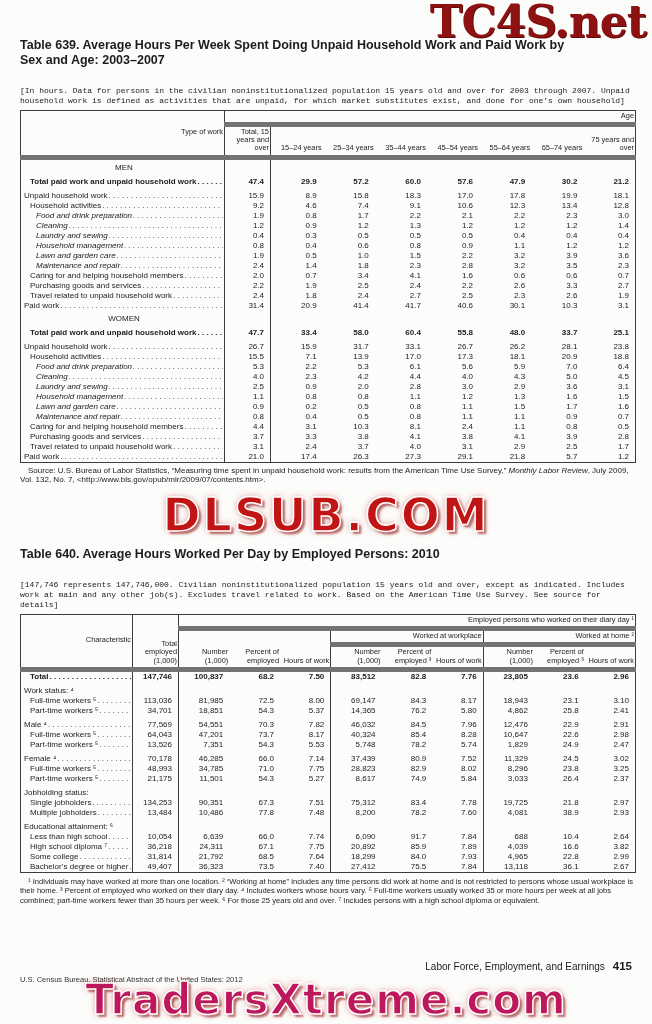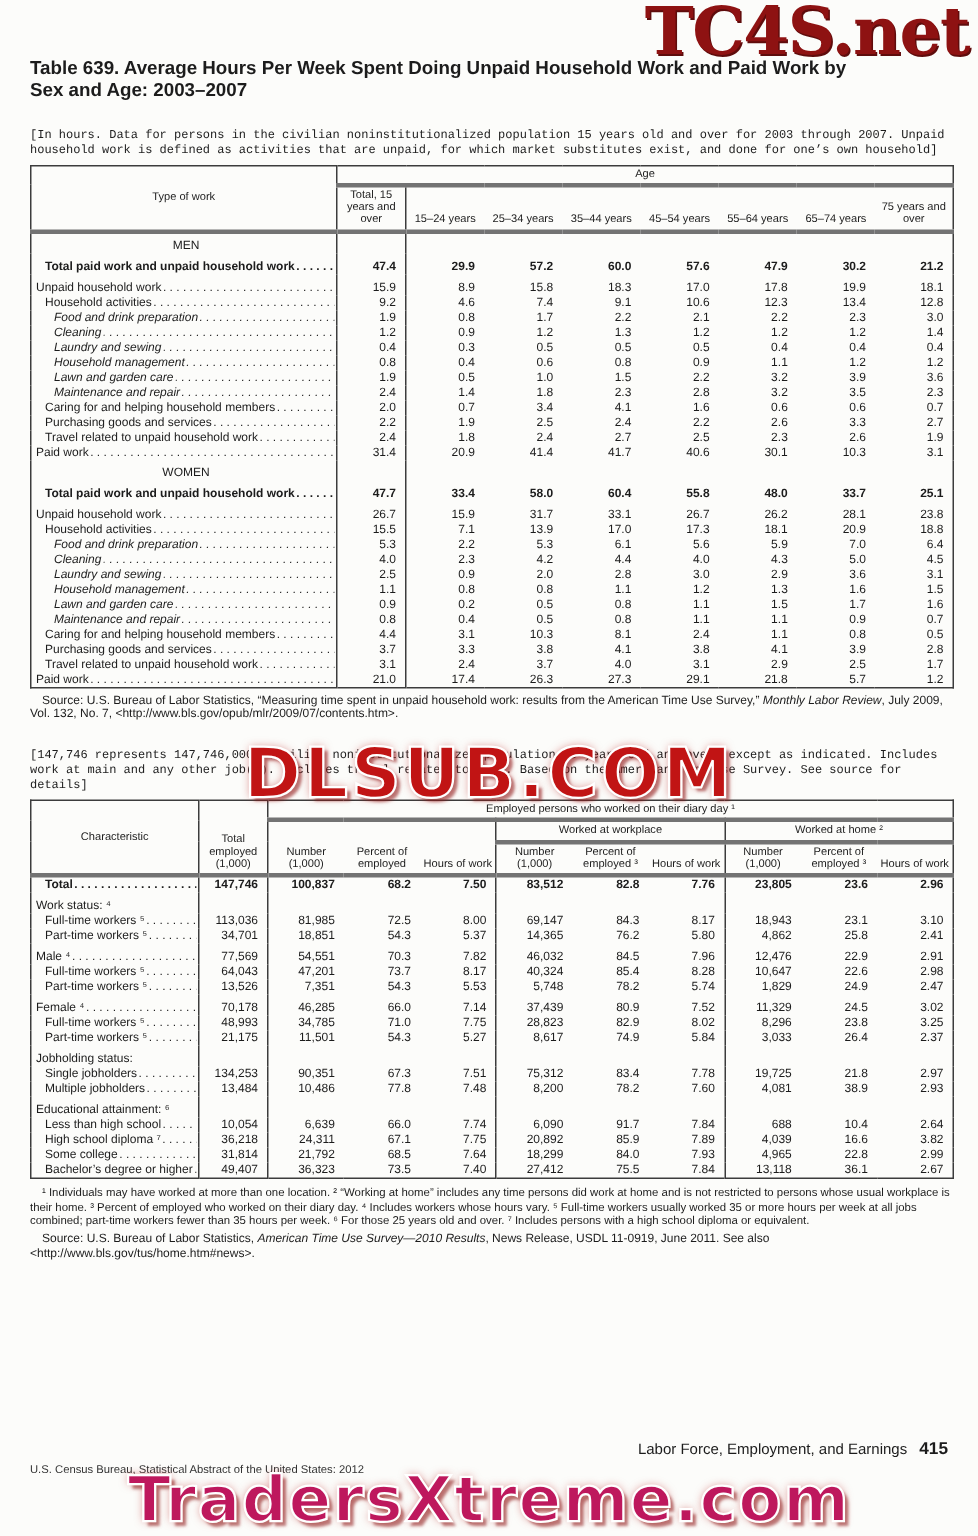--- a/index.html
+++ b/index.html
@@ -17,22 +17,22 @@
   .wm-bot { bottom:0px; left:50%; transform:translateX(-50%); font-size:42px; font-family:"DejaVu Sans",sans-serif;
             font-weight:700; color:#be185d; -webkit-text-stroke:1.5px #ffffff; letter-spacing:1px;
             text-shadow:3px 3px 2px rgba(140,20,20,.55), 0 0 6px rgba(190,40,40,.5); }
 
   .t-title { font-size:12.5px; font-weight:bold; line-height:1.18; max-width:566px; }
   #t639-title { padding-top:38px; }
   #t640-title { margin-top:62px; }
   .t-note { font-size:8px; line-height:1.25; margin-top:18px;font-family:Liberation Mono, monospace; }
 
   .dtable { width:100%; border-collapse:collapse; table-layout:fixed; border:1px solid #3c3c3c; margin-top:4px; }
-  .dtable th { font-weight:normal; font-size:7.4px; line-height:1.12; padding:1px 1px 2px; text-align:center;
-               vertical-align:bottom; border-bottom:3px solid #737373; }
+  .dtable th { font-weight:normal; font-size:7.4px; line-height:1.12; padding:1px 1px 2px; text-align:right;
+               vertical-align:bottom; border-bottom:5px solid #737373; }
   th.mid { vertical-align:middle; }
   .dtable td { font-size:8px; line-height:10px; vertical-align:bottom; }
   td.num { text-align:right; padding-right:6px; }
   td.stub { padding-left:3px; }
   .vr { border-right:1px solid #3c3c3c; }
   .cf { display:flex; align-items:flex-end; }
   .lbl { white-space:normal; }
   .leader { flex:1 1 0; overflow:hidden; white-space:nowrap; margin:0 1px; }
   .leader::before { content:". . . . . . . . . . . . . . . . . . . . . . . . . . . . . . . . . . . . . . . . . . . . . . . . . ."; }
   .ind1 .cf, .ind1.grp { padding-left:6px; }
@@ -521,20 +521,21 @@
           <td class="num c4">29.1</td>
           <td class="num c5">21.8</td>
           <td class="num c6">5.7</td>
           <td class="num c7">1.2</td>
         </tr>
       </tbody>
   </table>
 
   <p class="source"><span>Source: U.S. Bureau of Labor Statistics, “Measuring time spent in unpaid household work: results from the American Time Use Survey,” </span><i>Monthly Labor Review</i><span>, July 2009, Vol. 132, No. 7, &lt;http://www.bls.gov/opub/mlr/2009/07/contents.htm&gt;.</span></p>
 
+  <h1 class="t-title" id="t640-title">Table 640. Average Hours Worked Per Day by Employed Persons: 2010</h1>
   <p class="t-note">[147,746 represents 147,746,000. Civilian noninstitutionalized population 15 years old and over, except as indicated. Includes work at main and any other job(s). Excludes travel related to work. Based on the American Time Use Survey. See source for details]</p>
 
   <table class="dtable" id="t640">
     <colgroup>
       <col style="width:112px">
         <col style="width:46px">
         <col>
         <col>
         <col>
         <col>
@@ -873,21 +874,20 @@
           <td class="num c5">75.5</td>
           <td class="num c6 vr">7.84</td>
           <td class="num c7">13,118</td>
           <td class="num c8">36.1</td>
           <td class="num c9">2.67</td>
         </tr>
       </tbody>
   </table>
 
   <p class="footnotes">¹ Individuals may have worked at more than one location. ² “Working at home” includes any time persons did work at home and is not restricted to persons whose usual workplace is their home. ³ Percent of employed who worked on their diary day. ⁴ Includes workers whose hours vary. ⁵ Full-time workers usually worked 35 or more hours per week at all jobs combined; part-time workers fewer than 35 hours per week. ⁶ For those 25 years old and over. ⁷ Includes persons with a high school diploma or equivalent.</p>
-  <p class="source"><span>Source: U.S. Bureau of Labor Statistics, </span><i>American Time Use Survey—2010 Results</i><span>, News Release, USDL 11-0919, June 2011. See also &lt;http://www.bls.gov/tus/home.htm#news&gt;.</span></p>
 
 </div>
 
 <div class="pagefoot">
   <span class="foot-section">Labor Force, Employment, and Earnings</span><span class="foot-page">415</span>
 </div>
 <div class="censusline">U.S. Census Bureau, Statistical Abstract of the United States: 2012</div>
 
 <div class="wm wm-top">TC4S.net</div>
 <div class="wm wm-mid">DLSUB.COM</div>

